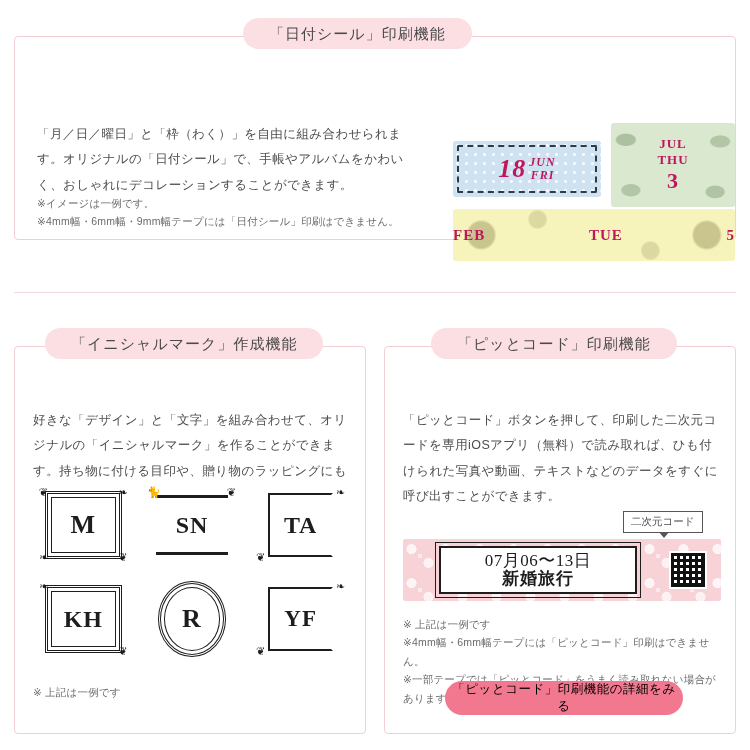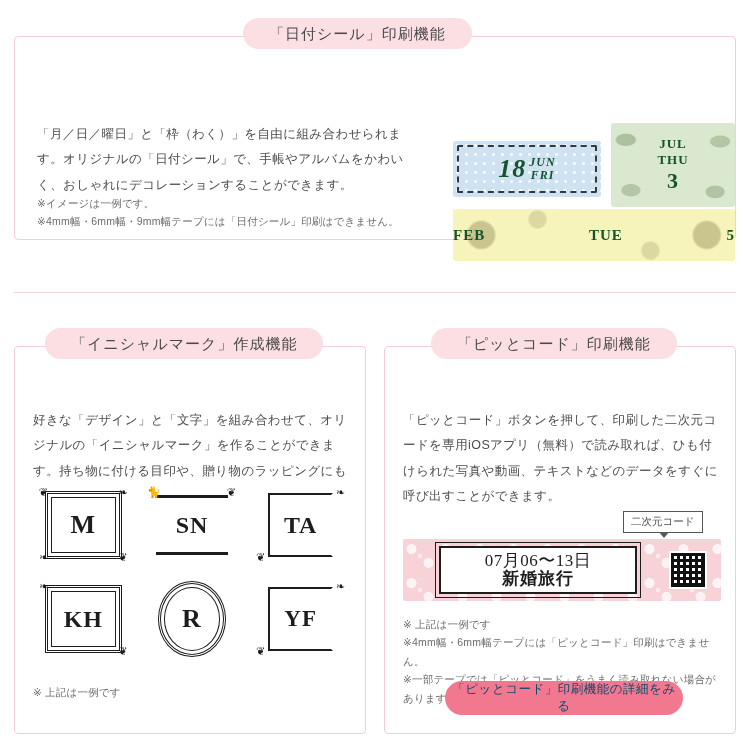--- a/index.html
+++ b/index.html
@@ -78,21 +78,21 @@
   .stk-frame {
     position: absolute; inset: 4px;
     border: 2px solid #2f3a46;
     border-radius: 2px;
   }
   .stk-frame.dashed { border-style: dashed; }
   .stk-text {
     position: absolute; inset: 0;
     display: flex; align-items: center; justify-content: center;
     font-family: "Liberation Serif", "DejaVu Serif", serif;
-    color: #14532d;
+    color: #be185d;
     font-weight: bold;
     letter-spacing: 1px;
   }
   #stk-blue .stk-text { font-size: 20px; font-style: italic; }
   #stk-blue .d-num { font-size: 26px; margin-right: 3px; }
   #stk-blue .d-mon { font-size: 12px; line-height: 1.05; text-align: center; }
   #stk-green .stk-text { flex-direction: column; font-size: 13px; }
   #stk-green .g-num { font-size: 22px; }
   #stk-yellow .stk-text { font-size: 15px; justify-content: space-between; }
 
@@ -251,21 +251,21 @@
     border: 2px solid #ffffff;
     box-shadow: 0 0 0 1px #111 inset;
   }
 
   #sec3-notes { position: absolute; left: 18px; top: 268px; width: 320px; }
 
   #pitto-button {
     position: absolute; left: 60px; top: 334px; width: 238px; height: 34px;
     background: #f2788f;
     border-radius: 18px;
-    color: #0c4a6e;
+    color: #000000;
     display: flex; align-items: center; justify-content: center;
     font-size: 12.5px;
     letter-spacing: 0.5px;
     cursor: pointer;
     border: none;
   }
 </style>
 </head>
 <body>
 

